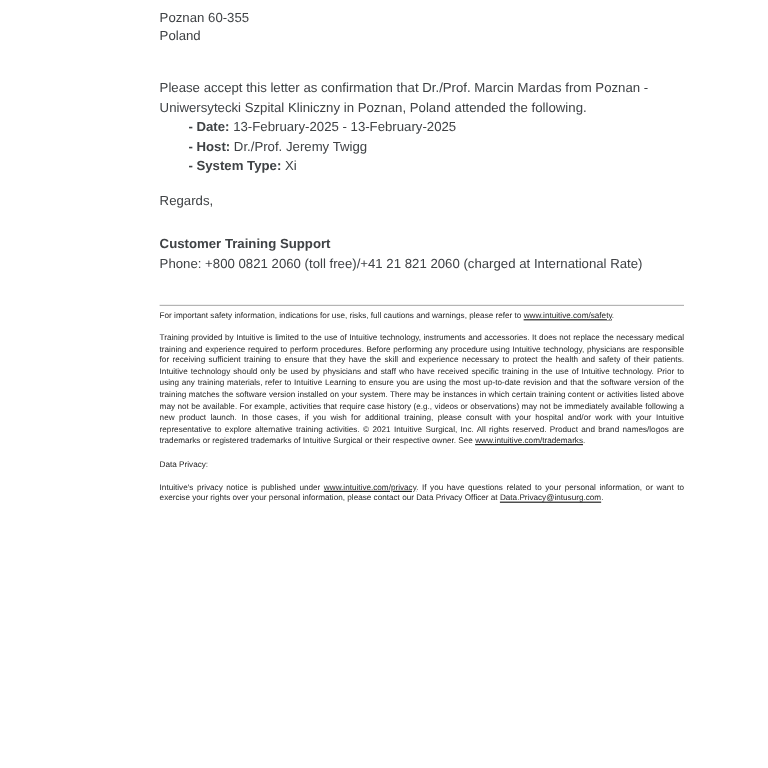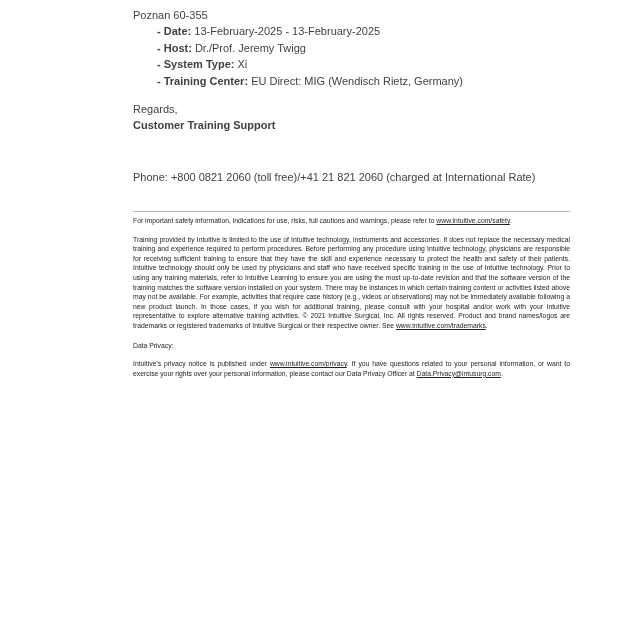--- a/index.html
+++ b/index.html
@@ -34,25 +34,26 @@
     margin: 28px 0 0 0;
   }
   .procedure { margin-top: 26px; }
   .detail {
     font-size: 11px;
     line-height: 16.5px;
   }
   .detail .lbl { font-weight: bold; margin-left: 24px; }
   .regards { margin-top: 13px; }
   .signature {
+    margin-top: 20px;
     font-weight: bold;
     font-size: 11px;
     line-height: 16px;
   }
-  .phone { line-height: 16px; margin-top: 36px; }
+  .phone { line-height: 16px; }
   hr.sep {
     border: none;
     border-top: 1px solid #b4b4b4;
     width: 437px;
     margin: 26px 0 4px 0;
   }
   .fine {
     width: 437px;
     font-size: 6.8px;
     line-height: 9.6px;
@@ -72,39 +73,37 @@
     margin: 10px 0 9px 0;
   }
 </style>
 </head>
 <body>
 
 <div class="page">
   <div class="content">
 
     <div class="line">Poznan 60-355</div>
+    <div class="line">Poland</div>
 
 
+    <p class="body-para">Please accept this letter as confirmation that Dr./Prof. Marcin Mardas from Poznan - Uniwersytecki Szpital Kliniczny in Poznan, Poland attended the following.</p>
 
 
     <div class="detail">
       <span class="lbl">- Date:</span>
       <span>13-February-2025 - 13-February-2025</span>
     </div>
     <div class="detail">
       <span class="lbl">- Host:</span>
       <span>Dr./Prof. Jeremy Twigg</span>
     </div>
     <div class="detail">
       <span class="lbl">- System Type:</span>
       <span>Xi</span>
-    </div>
-    <div class="detail">
-      <span class="lbl">- Training Center:</span>
-      <span>EU Direct: MIG (Wendisch Rietz, Germany)</span>
     </div>
 
     <div class="line regards">Regards,</div>
 
     <div class="signature">Customer Training Support</div>
     <div class="line phone">Phone: +800 0821 2060 (toll free)/+41 21 821 2060 (charged at International Rate)</div>
 
     <hr class="sep">
 
     <p class="fine"><span>For important safety information, indications for use, risks, full cautions and warnings, please refer to </span><a class="lnk">www.intuitive.com/safety</a><span>.</span></p>

